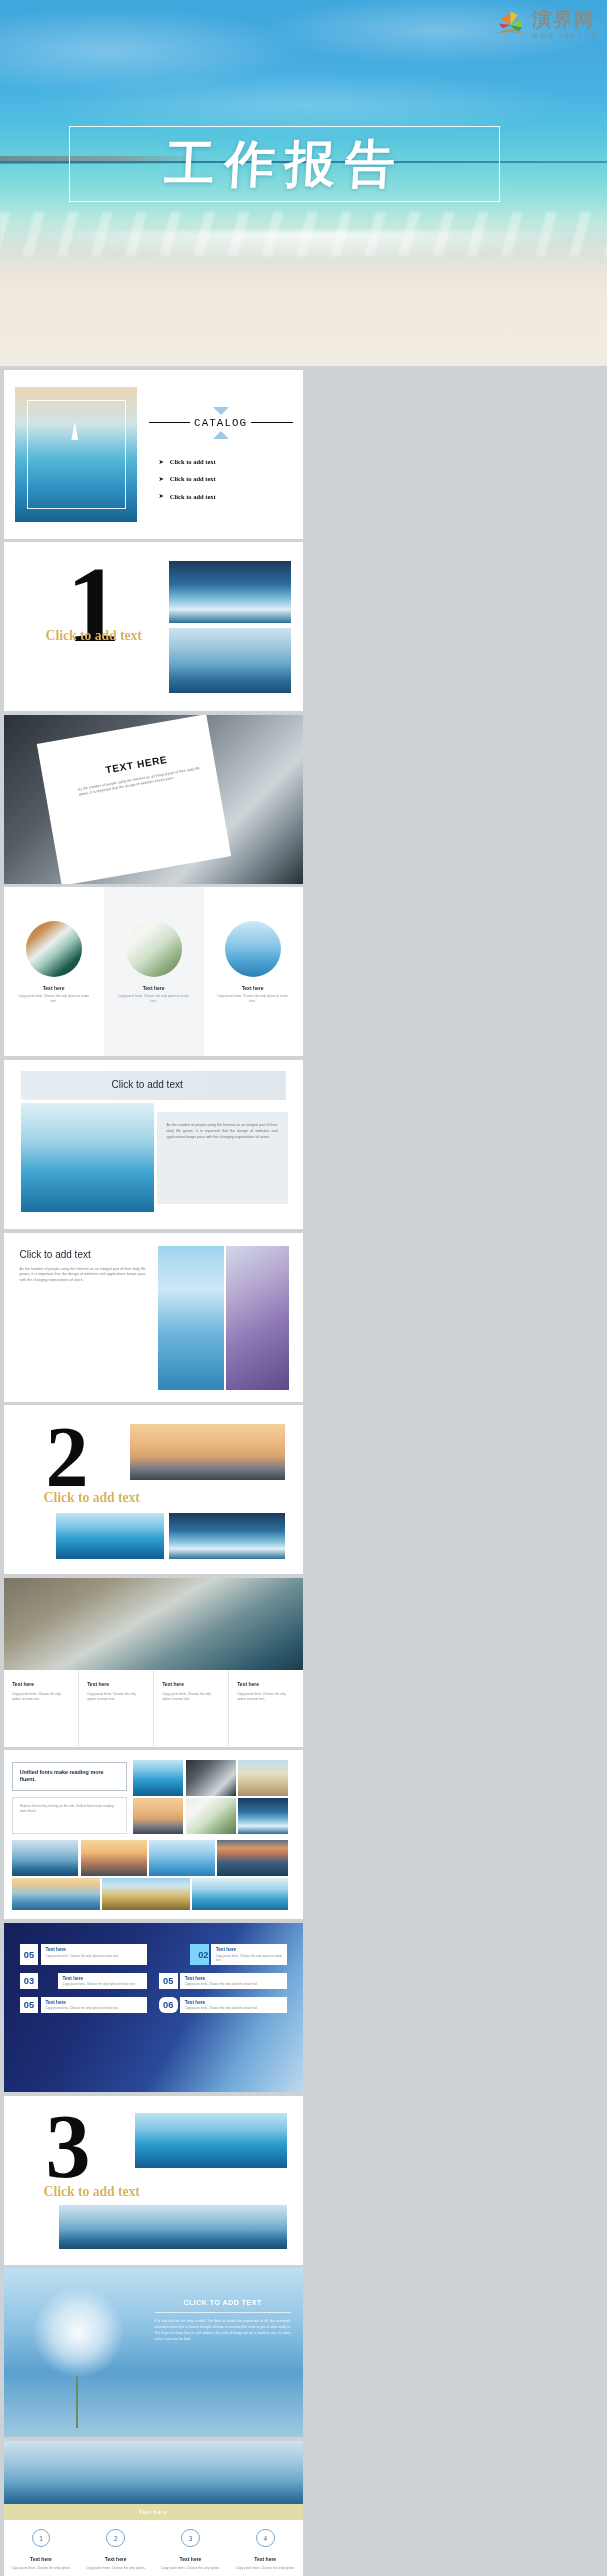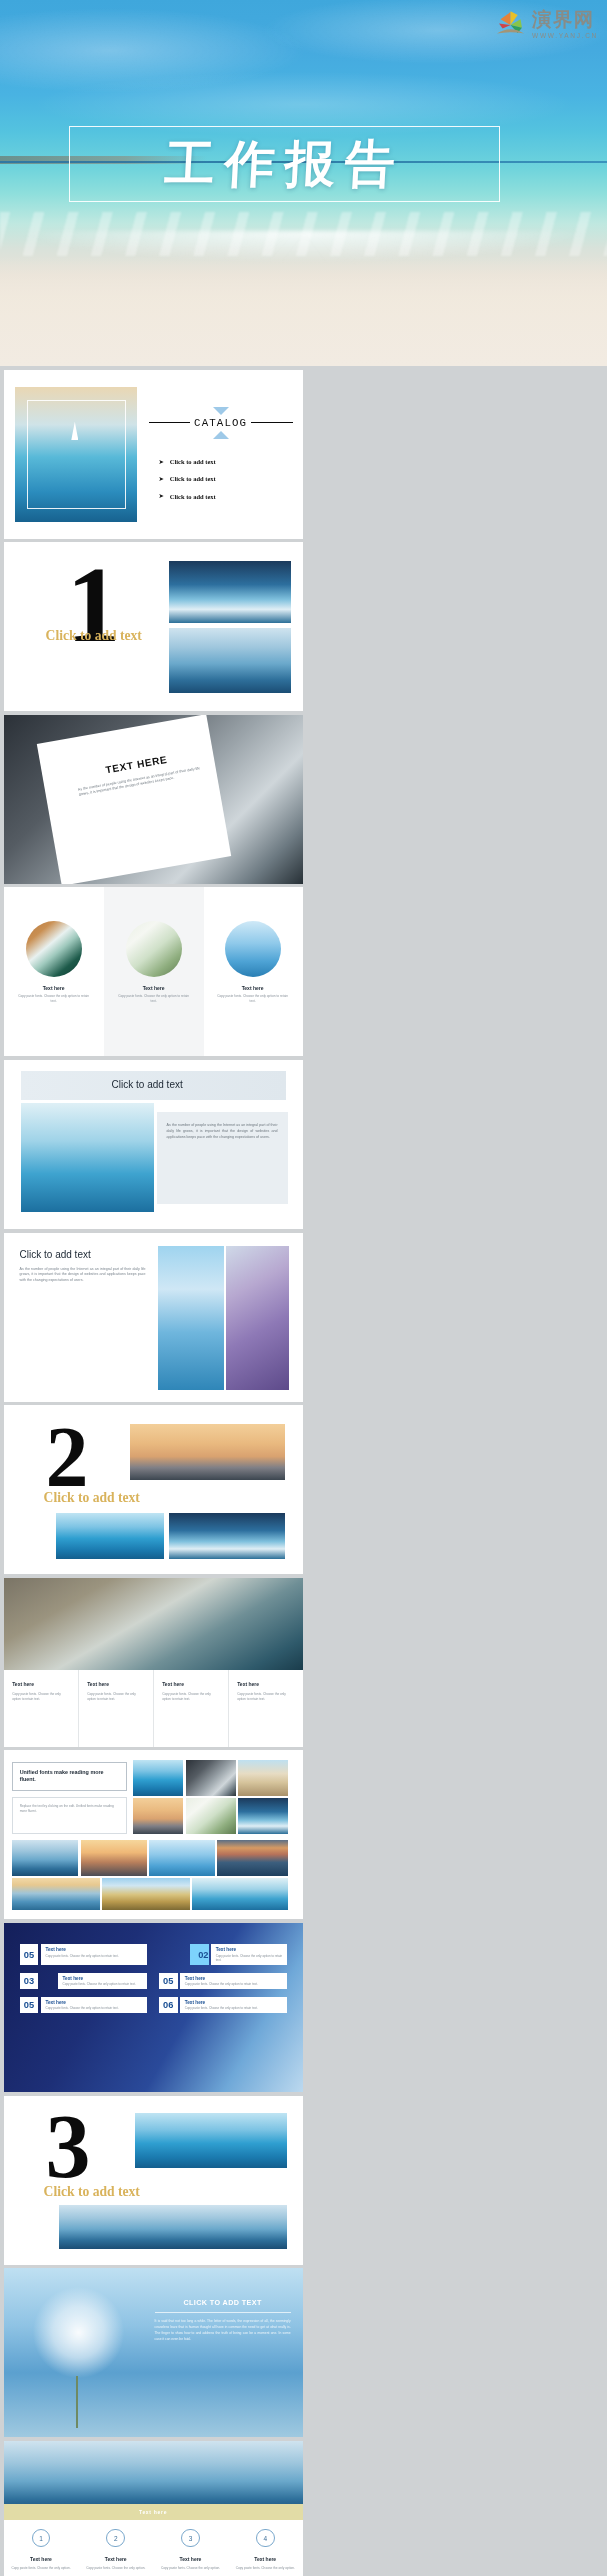--- a/index.html
+++ b/index.html
@@ -328,21 +328,21 @@
         <div style="display:flex;align-items:stretch;gap:2.9px;">
           <div style="background:#fff;min-width:18.7px;display:flex;align-items:center;justify-content:center;">
               <span class="num-badge" style="font-size:9.3px;">05</span>
             </div>
           <div style="background:#fff;flex:1;padding:2.9px 4.3px;">
             <div style="font-size:4.7px;font-weight:700;color:#1a4f93;">Text here</div>
             <div style="font-size:3px;color:#8a939b;margin-top:1.4px;">Copy paste fonts. Choose the only option to retain text.</div>
           </div>
         </div>
         <div style="display:flex;align-items:stretch;gap:2.9px;">
-          <div style="background:#fff;min-width:18.7px;display:flex;align-items:center;justify-content:center;">
+          <div style="background:#fff;min-width:18.7px;display:flex;align-items:center;justify-content:center;border-radius:6px;">
               <span class="num-badge" style="font-size:9.3px;">06</span>
             </div>
           <div style="background:#fff;flex:1;padding:2.9px 4.3px;">
             <div style="font-size:4.7px;font-weight:700;color:#1a4f93;">Text here</div>
             <div style="font-size:3px;color:#8a939b;margin-top:1.4px;">Copy paste fonts. Choose the only option to retain text.</div>
           </div>
         </div>
       </div>
     </div>
 

